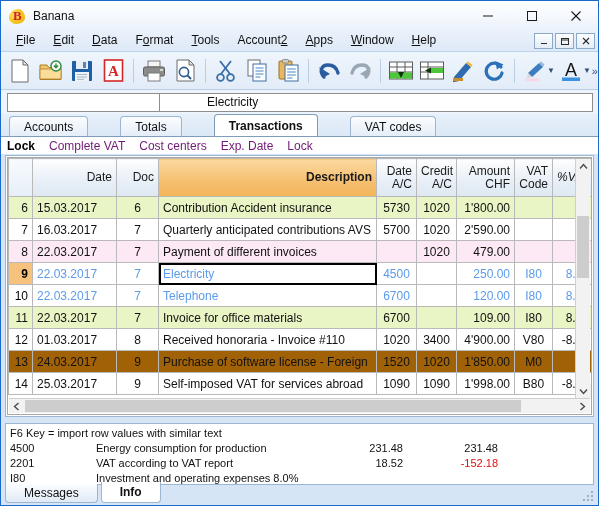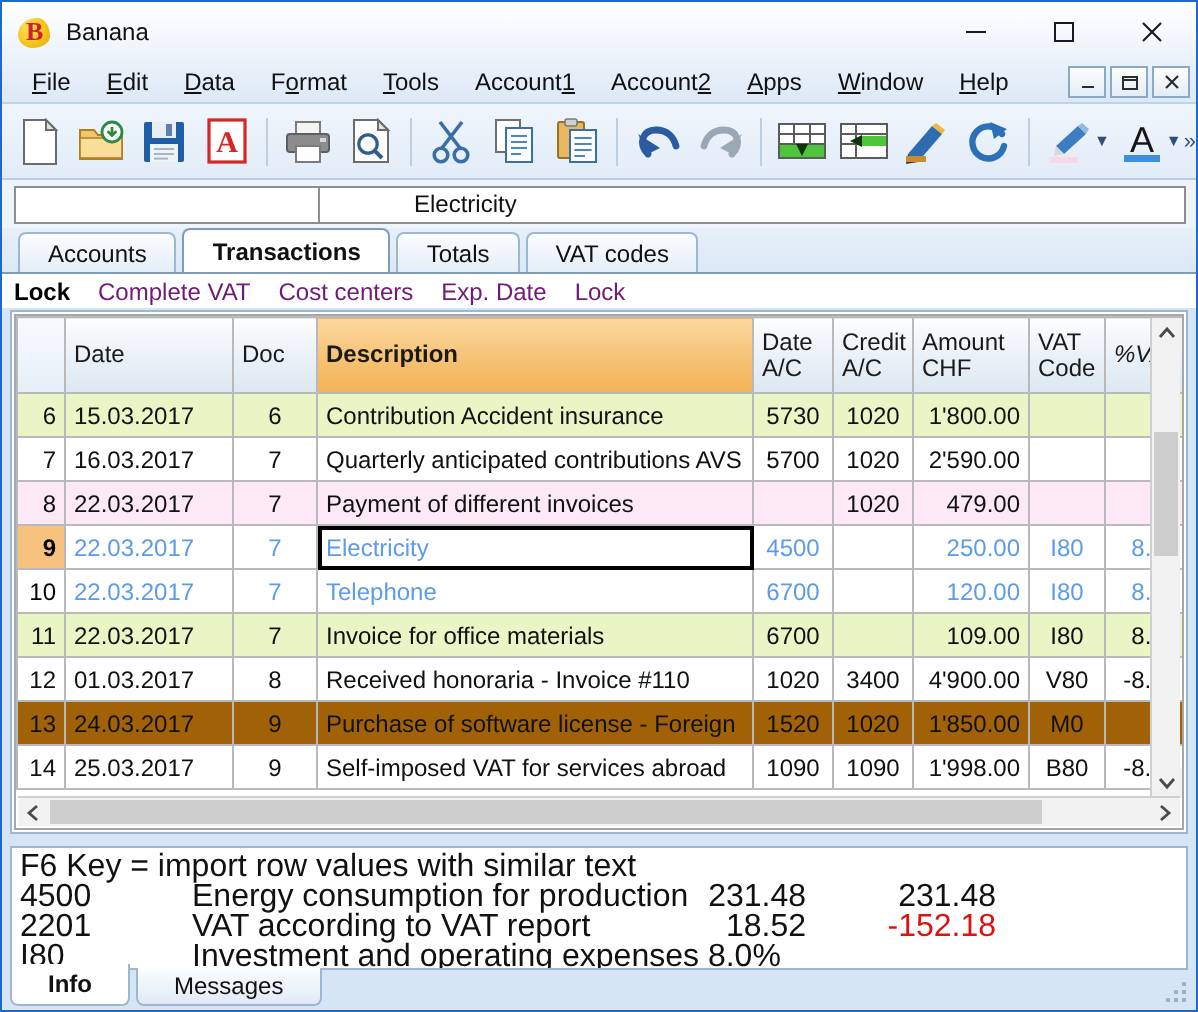--- a/index.html
+++ b/index.html
@@ -50,21 +50,21 @@
   .win-btn {
     width: 44px; height: 30px;
     display: flex; align-items: center; justify-content: center;
     font-size: 13px; color: #1a1a1a;
   }
 
   
   .menubar {
     height: 21px;
     background: linear-gradient(to bottom, #eaf1fa 0%, #dde9f7 100%);
-    display: flex; align-items: center;
+    display: flex; align-items: flex-start;
     padding-left: 6px;
     position: relative;
     border-bottom: 1px solid #bcd3ea;
   }
   .menu-item {
     padding: 2px 9px 3px 9px;
     font-size: 12px; color: #101010;
     white-space: nowrap;
   }
   .menu-item u { text-decoration: underline; }
@@ -117,20 +117,21 @@
     overflow: hidden; white-space: nowrap;
   }
 
   
   .tabstrip {
     height: 22px;
     background: linear-gradient(to bottom,#e7f0fa,#dbe8f6);
     display: flex; align-items: flex-end;
     padding-left: 8px;
     position: relative;
+    gap: 29px;
   }
   .tab {
     height: 20px;
     padding: 0 14px;
     margin-right: 3px;
     display: flex; align-items: center;
     font-size: 12px; color: #111;
     background: linear-gradient(to bottom,#fbfdff,#e4edf8);
     border: 1px solid #9db7d2;
     border-bottom: none;
@@ -177,21 +178,21 @@
     border: 1px solid #b9b9b9;
     font-size: 12px;
     height: 22px;
     padding: 0 4px;
     overflow: hidden; white-space: nowrap;
     color: #111;
   }
   table.grid thead th {
     background: linear-gradient(to bottom,#fdfefe 0%,#eaf1f8 50%,#dde8f2 100%);
     font-weight: normal;
-    text-align: left;
+    text-align: right;
     height: 38px;
     line-height: 13px;
     vertical-align: middle;
     color: #1a1a1a;
   }
   table.grid thead th.desc {
     background: linear-gradient(to bottom,#fcd9a0 0%,#f6c173 55%,#f2b458 100%);
     font-weight: bold;
   }
   table.grid thead th.rownum {
@@ -260,21 +261,21 @@
 
   
   .infowrap {
     margin: 6px 4px 0 4px;
     height: 62px;
     background: #ffffff;
     border: 1px solid #9db7d2;
     padding: 2px 4px;
     overflow: hidden;
   }
-  .infoline { font-size: 16px; color: #111; height: 15px; line-height: 15px; white-space: nowrap; }
+  .infoline { font-size: 11px; color: #111; height: 15px; line-height: 15px; white-space: nowrap; }
   .i-acct { display:inline-block; width: 86px; }
   .i-desc { display:inline-block; width: 215px; }
   .i-n1   { display:inline-block; width: 92px; text-align: right; }
   .i-n2   { display:inline-block; width: 95px; text-align: right; }
   .i-red  { color: #e01010; }
 
   .bottomtabs {
     position: absolute; left: 4px; bottom: 2px;
     height: 22px; display: flex; align-items: flex-end;
   }
@@ -321,21 +322,20 @@
       </div>
     </div>
   </div>
 
   <div class="menubar">
     <div class="menu-item"><u>F</u>ile</div>
     <div class="menu-item"><u>E</u>dit</div>
     <div class="menu-item"><u>D</u>ata</div>
     <div class="menu-item">F<u>o</u>rmat</div>
     <div class="menu-item"><u>T</u>ools</div>
-    <div class="menu-item">Account<u>1</u></div>
     <div class="menu-item">Account<u>2</u></div>
     <div class="menu-item"><u>A</u>pps</div>
     <div class="menu-item"><u>W</u>indow</div>
     <div class="menu-item"><u>H</u>elp</div>
     <div class="mdi-btns">
       <div class="mdi-btn">
         <svg width="10" height="10" viewBox="0 0 10 10">
             <line x1="2" y1="7.5" x2="8" y2="7.5" stroke="#2b2b2b" stroke-width="1"></line>
           </svg>
       </div>
@@ -525,22 +525,22 @@
     <span class="chev">»</span>
   </div>
 
   <div class="formulabar">
     <div class="fb-cellref"></div>
     <div class="fb-input">Electricity</div>
   </div>
 
   <div class="tabstrip">
     <div class="tab">Accounts</div>
+    <div class="tab">Totals</div>
     <div class="tab active">Transactions</div>
-    <div class="tab">Totals</div>
     <div class="tab">VAT codes</div>
   </div>
 
   <div class="viewbar">
     <span class="base">Lock</span>
     <a>Complete VAT</a>
     <a>Cost centers</a>
     <a>Exp. Date</a>
     <a>Lock</a>
   </div>
@@ -720,22 +720,22 @@
   <div class="infowrap">
     <div class="infoline">F6 Key = import row values with similar text</div>
     <div id="info-lines">
         <div class="infoline"><span class="i-acct">4500</span><span class="i-desc">Energy consumption for production</span><span class="i-n1">231.48</span><span class="i-n2">231.48</span></div>
         <div class="infoline"><span class="i-acct">2201</span><span class="i-desc">VAT according to VAT report</span><span class="i-n1">18.52</span><span class="i-n2 i-red">-152.18</span></div>
         <div class="infoline"><span class="i-acct">I80</span><span class="i-desc">Investment and operating expenses 8.0%</span><span class="i-n1"></span><span class="i-n2"></span></div>
       </div>
   </div>
 
   <div class="bottomtabs">
+    <div class="btab">Messages</div>
     <div class="btab active">Info</div>
-    <div class="btab">Messages</div>
   </div>
 
   <div class="grip">
     <i style="left:8px;top:8px"></i>
       <i style="left:4px;top:8px"></i>
       <i style="left:8px;top:4px"></i>
     <i style="left:0px;top:8px"></i>
       <i style="left:4px;top:4px"></i>
       <i style="left:8px;top:0px"></i>
   </div>

